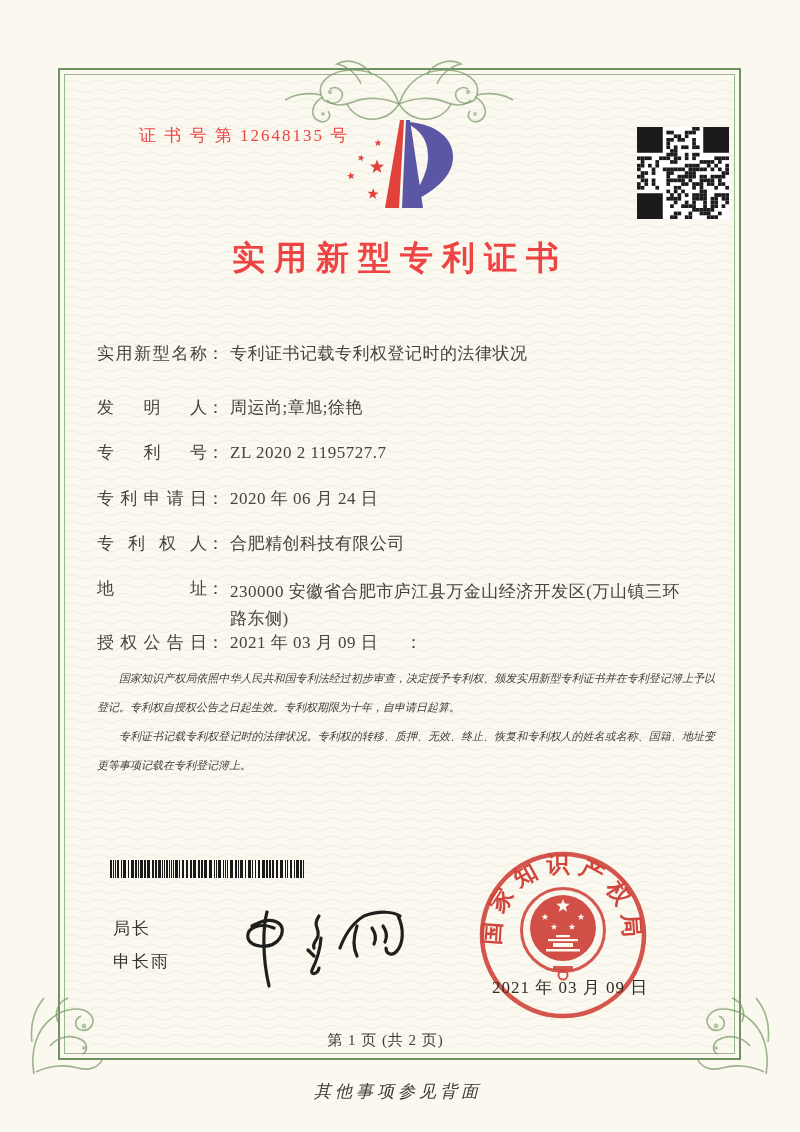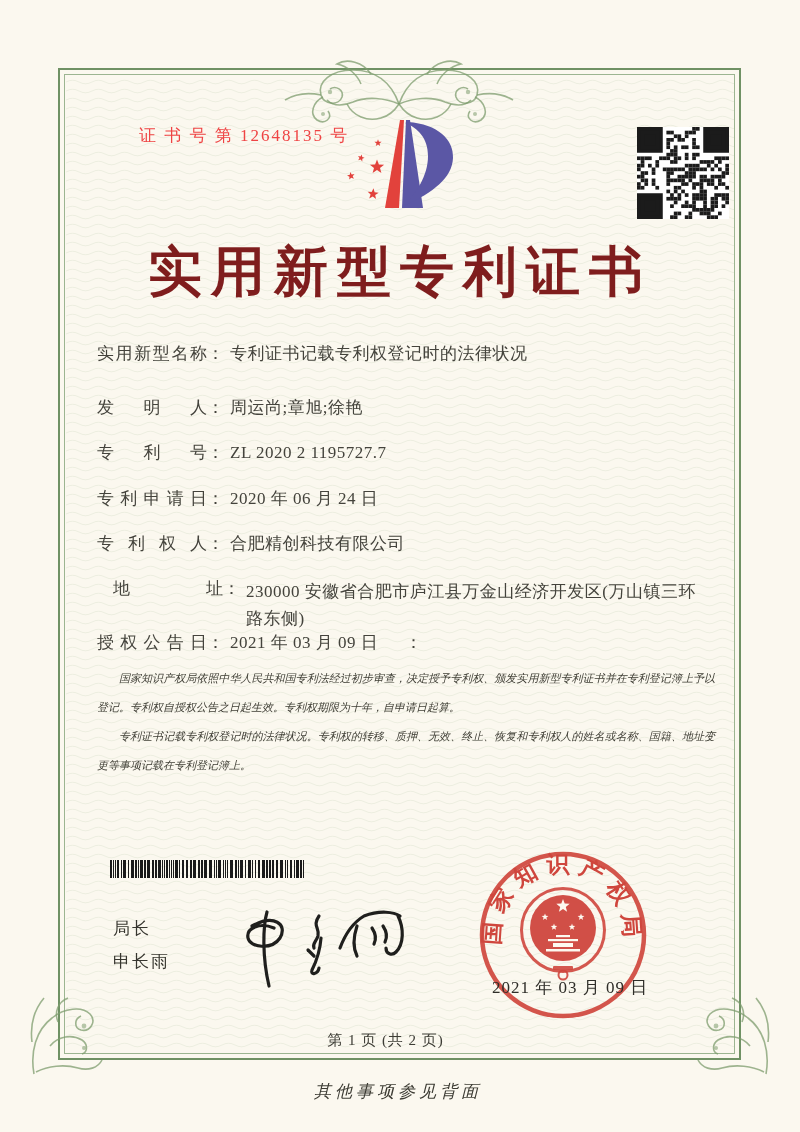--- a/index.html
+++ b/index.html
@@ -24,25 +24,25 @@
   .orn circle{fill:#7d9c6d;opacity:.55;}
   .fl-top{position:absolute;left:283px;top:40px;}
   .fl-bl{position:absolute;left:24px;top:982px;}
   .fl-br{position:absolute;left:661px;top:982px;}
 
   .cert-no{position:absolute;left:95px;top:124px;font-size:17px;letter-spacing:2px;color:#ef4444;margin-left:44px;}
   .logo{position:absolute;left:342px;top:114px;}
   .qr{position:absolute;left:637px;top:127px;background:#fff;}
   #qr rect{fill:#1b1b1b;}
 
-  .title{position:absolute;left:0;top:236px;width:800px;text-align:center;font-size:54px;font-weight:600;letter-spacing:9px;color:#7f1d1d;}
+  .title{position:absolute;left:0;top:236px;width:800px;text-align:center;font-size:33px;font-weight:600;letter-spacing:9px;color:#ef4444;}
 
   .fields{position:absolute;left:97px;top:337px;width:620px;font-size:17px;color:var(--ink);}
   .f-row{position:absolute;left:0;display:flex;align-items:flex-start;line-height:21px;}
-  .r1{top:6px;}.r2{top:60px;}.r3{top:105px;}.r4{top:151px;}.r5{top:196px;}.r6{top:241px;margin-left:16px;}.r7{top:295px;}
+  .r1{top:6px;}.r2{top:60px;}.r3{top:105px;}.r4{top:151px;}.r5{top:196px;}.r6{top:241px;}.r7{top:295px;}
   .f-label{display:inline-block;width:110px;text-align:justify;text-align-last:justify;flex:none;}
   .f-colon{flex:none;margin-right:6px;}
   .f-value{letter-spacing:.5px;}
   .addr .f-value{width:458px;line-height:27px;letter-spacing:.5px;}
   .grant-no-group{position:absolute;left:308px;top:0;display:flex;}
 
   .paragraphs{position:absolute;left:97px;top:664px;width:618px;font-size:11px;line-height:29px;color:#3f3e35;font-style:italic;text-align:justify;}
   .paragraphs p{margin:0;text-indent:2em;}
 
   .barcode{position:absolute;left:110px;top:860px;}

